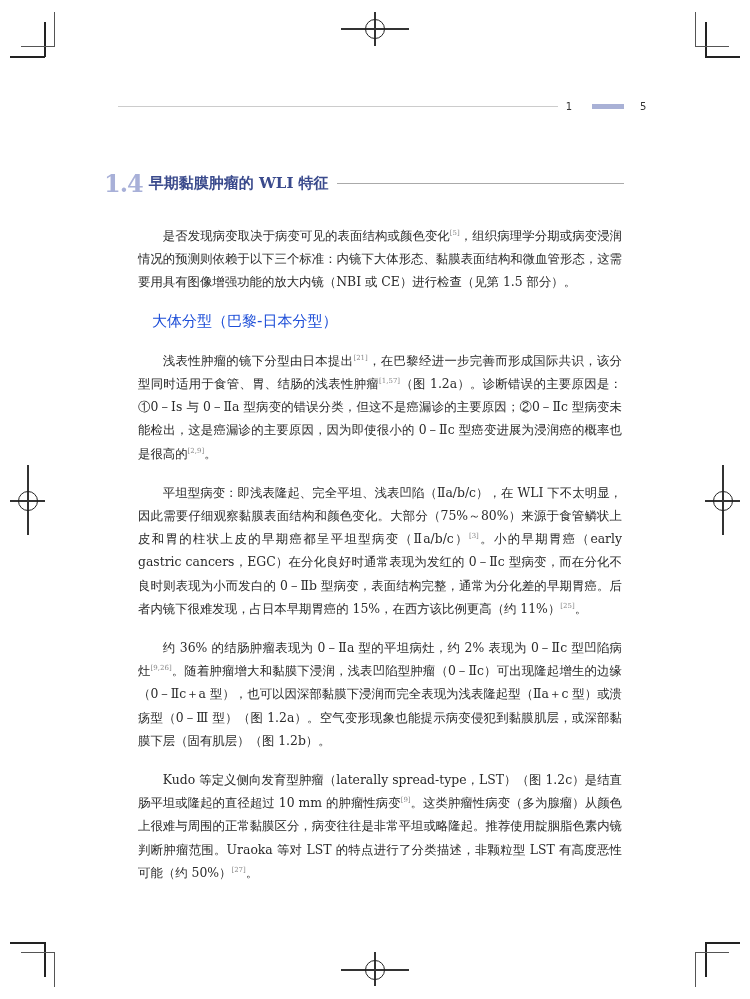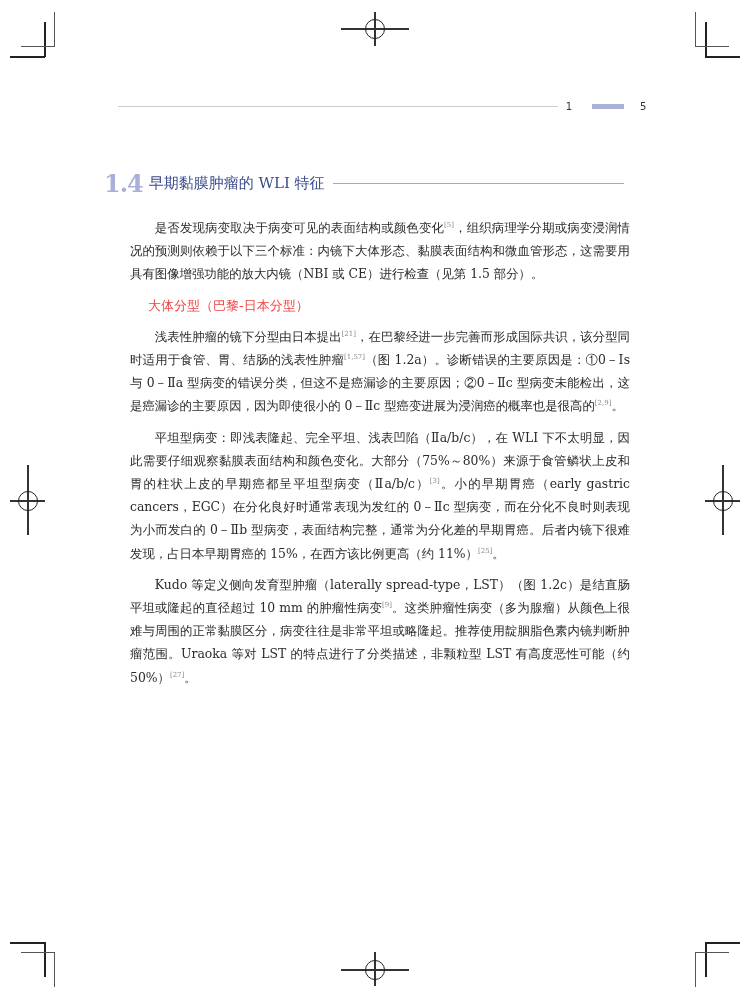--- a/index.html
+++ b/index.html
@@ -19,31 +19,31 @@
   .rh-line { flex:1; height:1px; background:#ccc; margin-right:8px; }
   .rh-num { margin-right:10px; }
   .rh-bar { width:32px; height:5px; background:#a9b1d6; margin:0 16px 0 10px; }
   .rh-page { width:8px; }
 
   .section-title {
     position:absolute; left:104px; top:168px; width:520px; height:30px;
     display:flex; align-items:center;
   }
   .sec-num { font-family:"DejaVu Serif", serif; font-size:24px; font-weight:bold; color:#a8b0d8; margin-right:6px; letter-spacing:-1px; }
-  .sec-text { font-family:"DejaVu Serif", serif; font-size:15px; font-weight:normal; color:#3a4a8c; margin-right:8px; }
+  .sec-text { font-family:"DejaVu Serif", serif; font-size:15px; font-weight:bold; color:#3a4a8c; margin-right:8px; }
   .sec-line { flex:1; height:1px; background:#aaa; }
 
   .content {
     position:absolute; left:122px; top:208px; width:516px;
     font-size:12.4px; line-height:23.2px; text-align:justify;
   }
-  .content p { margin:8px; text-indent:2em; }
+  .content p { margin:16px; text-indent:2em; }
   .content sup { font-size:7px; color:#888; line-height:0; vertical-align:super; }
   .subhead {
-    font-family:"DejaVu Sans", sans-serif; font-size:13px; color:#ef4444; margin:8px 0 8px 2em;
+    font-family:"DejaVu Sans", sans-serif; font-size:15px; color:#1d4ed8; margin:8px 0 8px 2em;
   }
 </style>
 </head>
 <body>
 
 <div>
   <div class="crop" style="left:10px;top:56px;width:35px;height:1.5px;"></div>
   <div class="crop" style="left:44px;top:22px;width:1.5px;height:35px;"></div>
   <div class="crop" style="left:21px;top:46px;width:34px;height:1px;background:#555;"></div>
   <div class="crop" style="left:54px;top:12px;width:1px;height:35px;background:#555;"></div>
@@ -105,15 +105,16 @@
   <p><span>是否发现病变取决于病变可见的表面结构或颜色变化</span><sup>[5]</sup><span>，组织病理学分期或病变浸润情况的预测则依赖于以下三个标准：内镜下大体形态、黏膜表面结构和微血管形态，这需要用具有图像增强功能的放大内镜（NBI 或 CE）进行检查（见第 1.5 部分）。</span></p>
 
   <div class="subhead">大体分型（巴黎-日本分型）</div>
 
   <p><span>浅表性肿瘤的镜下分型由日本提出</span><sup>[21]</sup><span>，在巴黎经进一步完善而形成国际共识，该分型同时适用于食管、胃、结肠的浅表性肿瘤</span><sup>[1,57]</sup><span>（图 1.2a）。诊断错误的主要原因是：①0－Ⅰs 与 0－Ⅱa 型病变的错误分类，但这不是癌漏诊的主要原因；②0－Ⅱc 型病变未能检出，这是癌漏诊的主要原因，因为即使很小的 0－Ⅱc 型癌变进展为浸润癌的概率也是很高的</span><sup>[2,9]</sup><span>。</span></p>
 
 
 
   <p><span>平坦型病变：即浅表隆起、完全平坦、浅表凹陷（Ⅱa/b/c），在 WLI 下不太明显，因此需要仔细观察黏膜表面结构和颜色变化。大部分（75%～80%）来源于食管鳞状上皮和胃的柱状上皮的早期癌都呈平坦型病变（Ⅱa/b/c）</span><sup>[3]</sup><span>。小的早期胃癌（early gastric cancers，EGC）在分化良好时通常表现为发红的 0－Ⅱc 型病变，而在分化不良时则表现为小而发白的 0－Ⅱb 型病变，表面结构完整，通常为分化差的早期胃癌。后者内镜下很难发现，占日本早期胃癌的 15%，在西方该比例更高（约 11%）</span><sup>[25]</sup><span>。</span></p>
 
+  <p><span>约 36% 的结肠肿瘤表现为 0－Ⅱa 型的平坦病灶，约 2% 表现为 0－Ⅱc 型凹陷病灶</span><sup>[9,26]</sup><span>。随着肿瘤增大和黏膜下浸润，浅表凹陷型肿瘤（0－Ⅱc）可出现隆起增生的边缘（0－Ⅱc＋a 型），也可以因深部黏膜下浸润而完全表现为浅表隆起型（Ⅱa＋c 型）或溃疡型（0－Ⅲ 型）（图 1.2a）。空气变形现象也能提示病变侵犯到黏膜肌层，或深部黏膜下层（固有肌层）（图 1.2b）。</span></p>
 
   <p><span>Kudo 等定义侧向发育型肿瘤（laterally spread-type，LST）（图 1.2c）是结直肠平坦或隆起的直径超过 10 mm 的肿瘤性病变</span><sup>[9]</sup><span>。这类肿瘤性病变（多为腺瘤）从颜色上很难与周围的正常黏膜区分，病变往往是非常平坦或略隆起。推荐使用靛胭脂色素内镜判断肿瘤范围。Uraoka 等对 LST 的特点进行了分类描述，非颗粒型 LST 有高度恶性可能（约 50%）</span><sup>[27]</sup><span>。</span></p>
 </div>
 
 </body></html>

